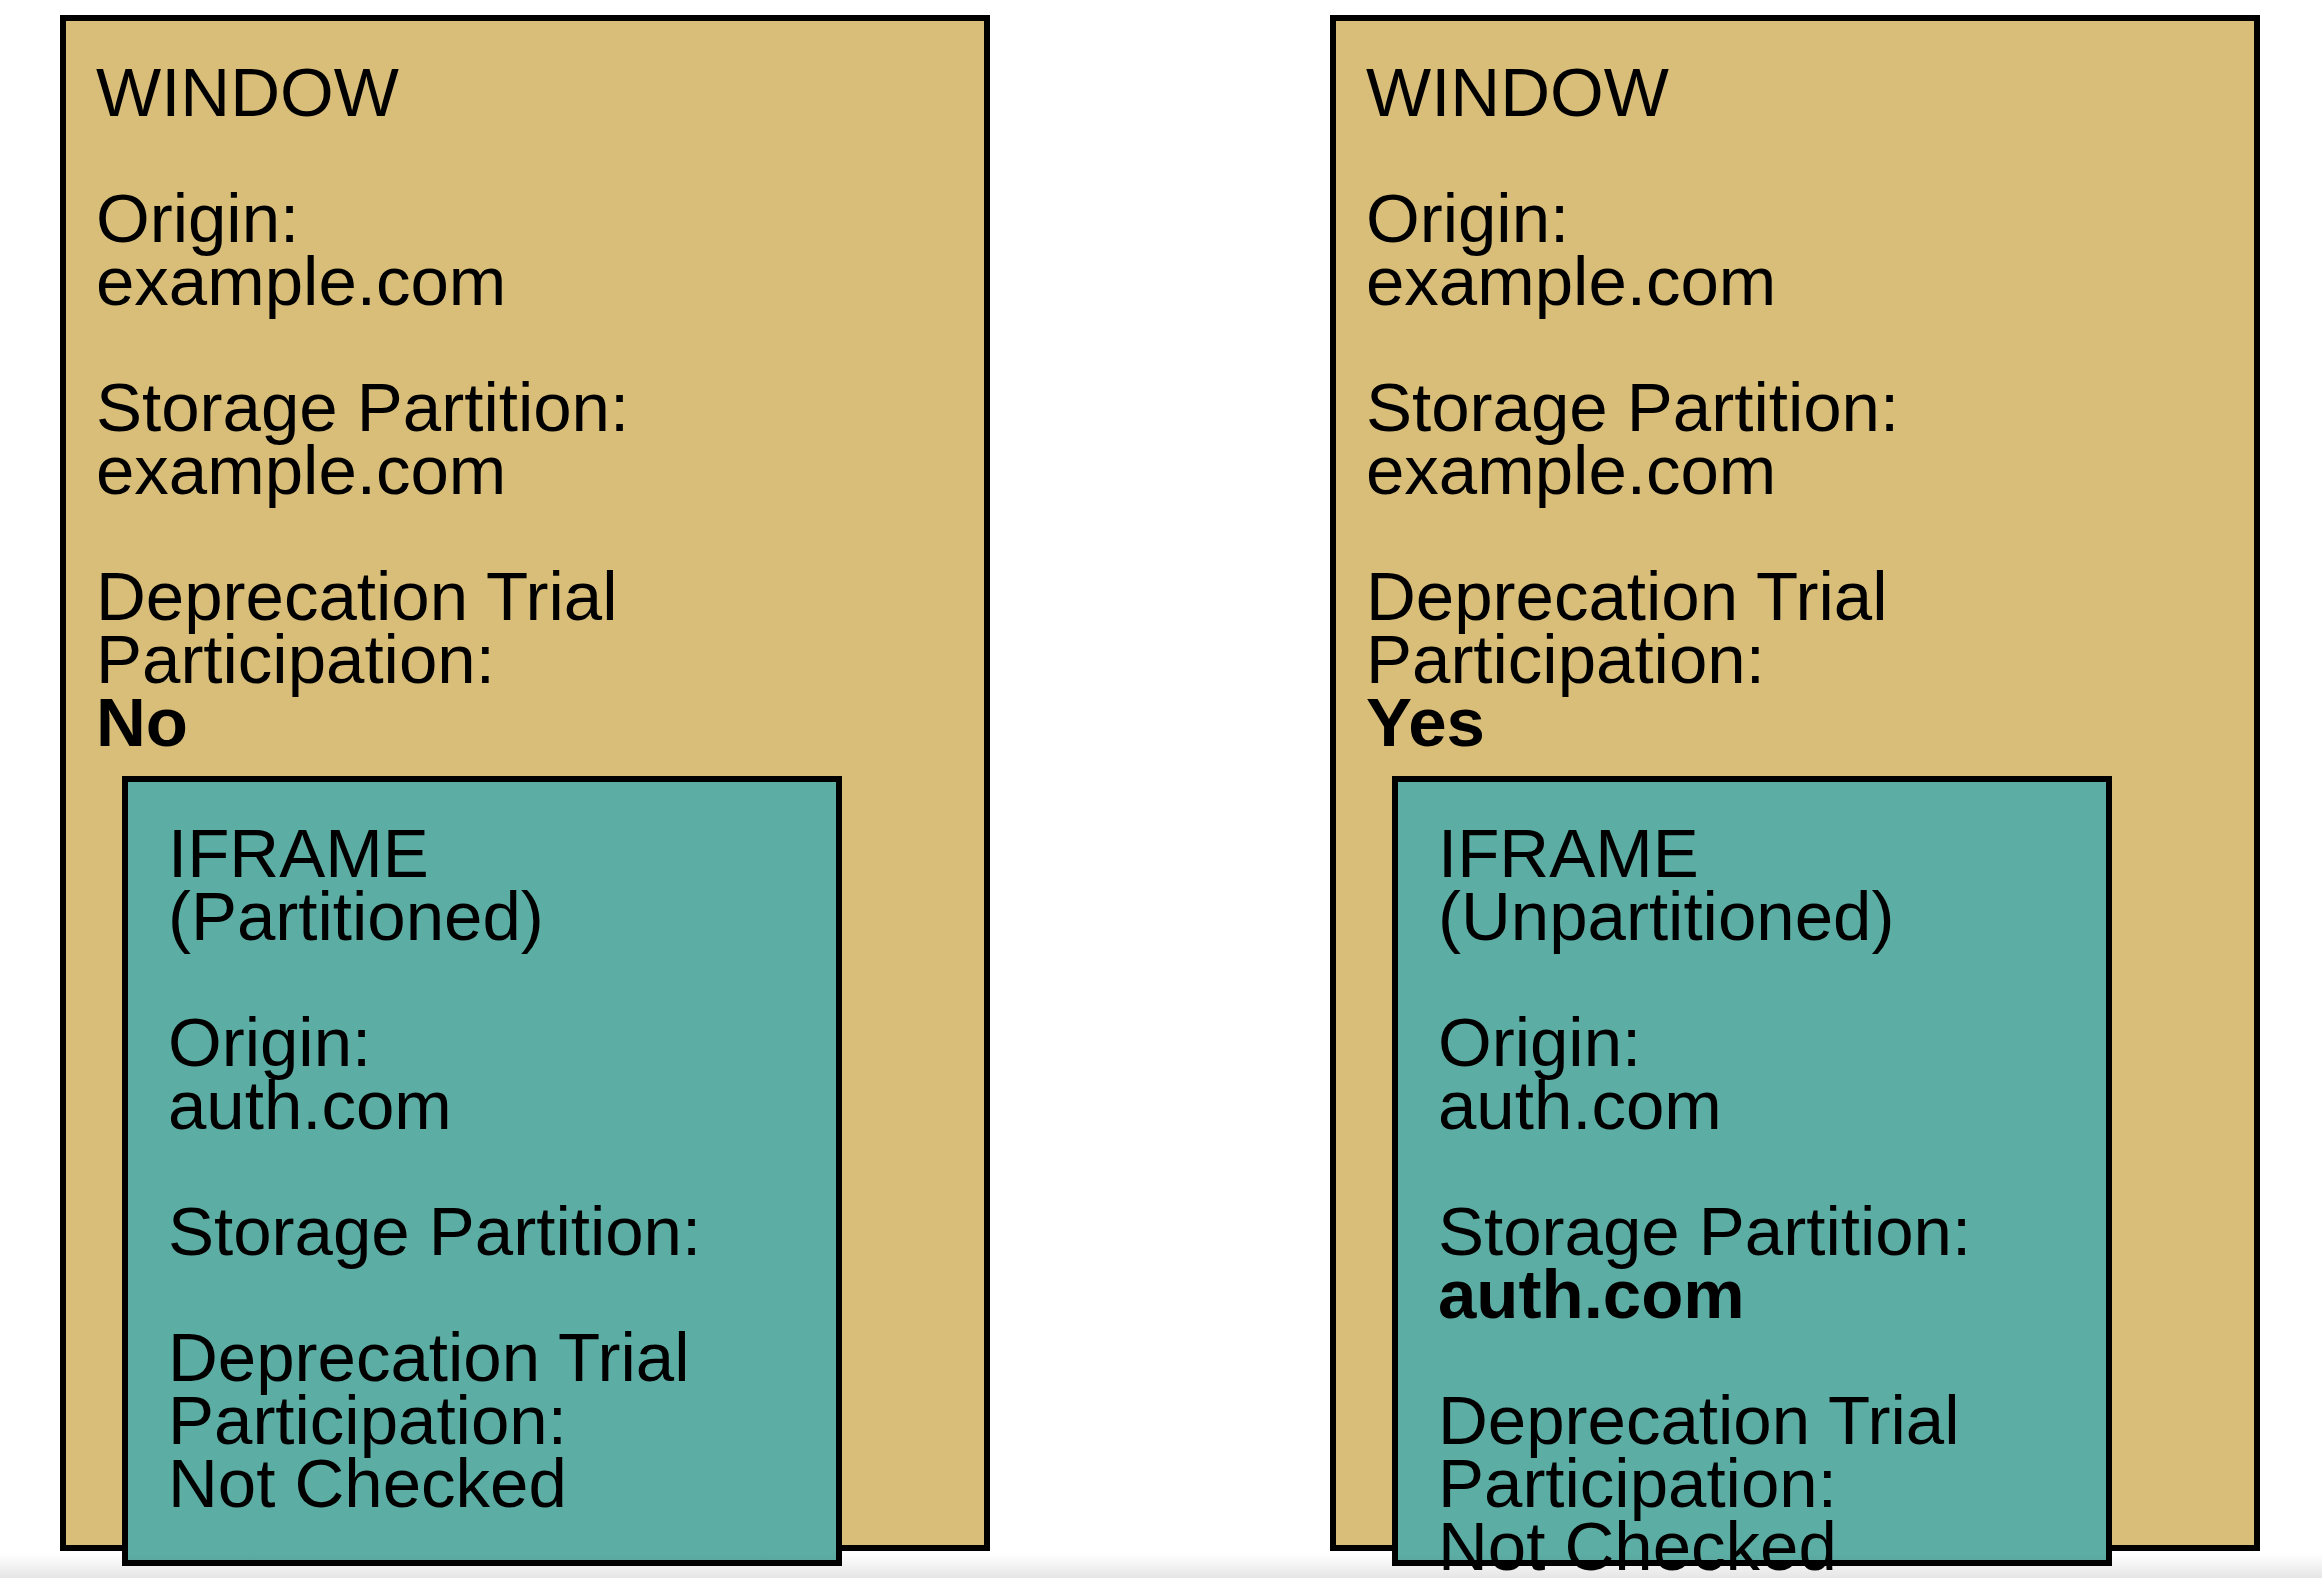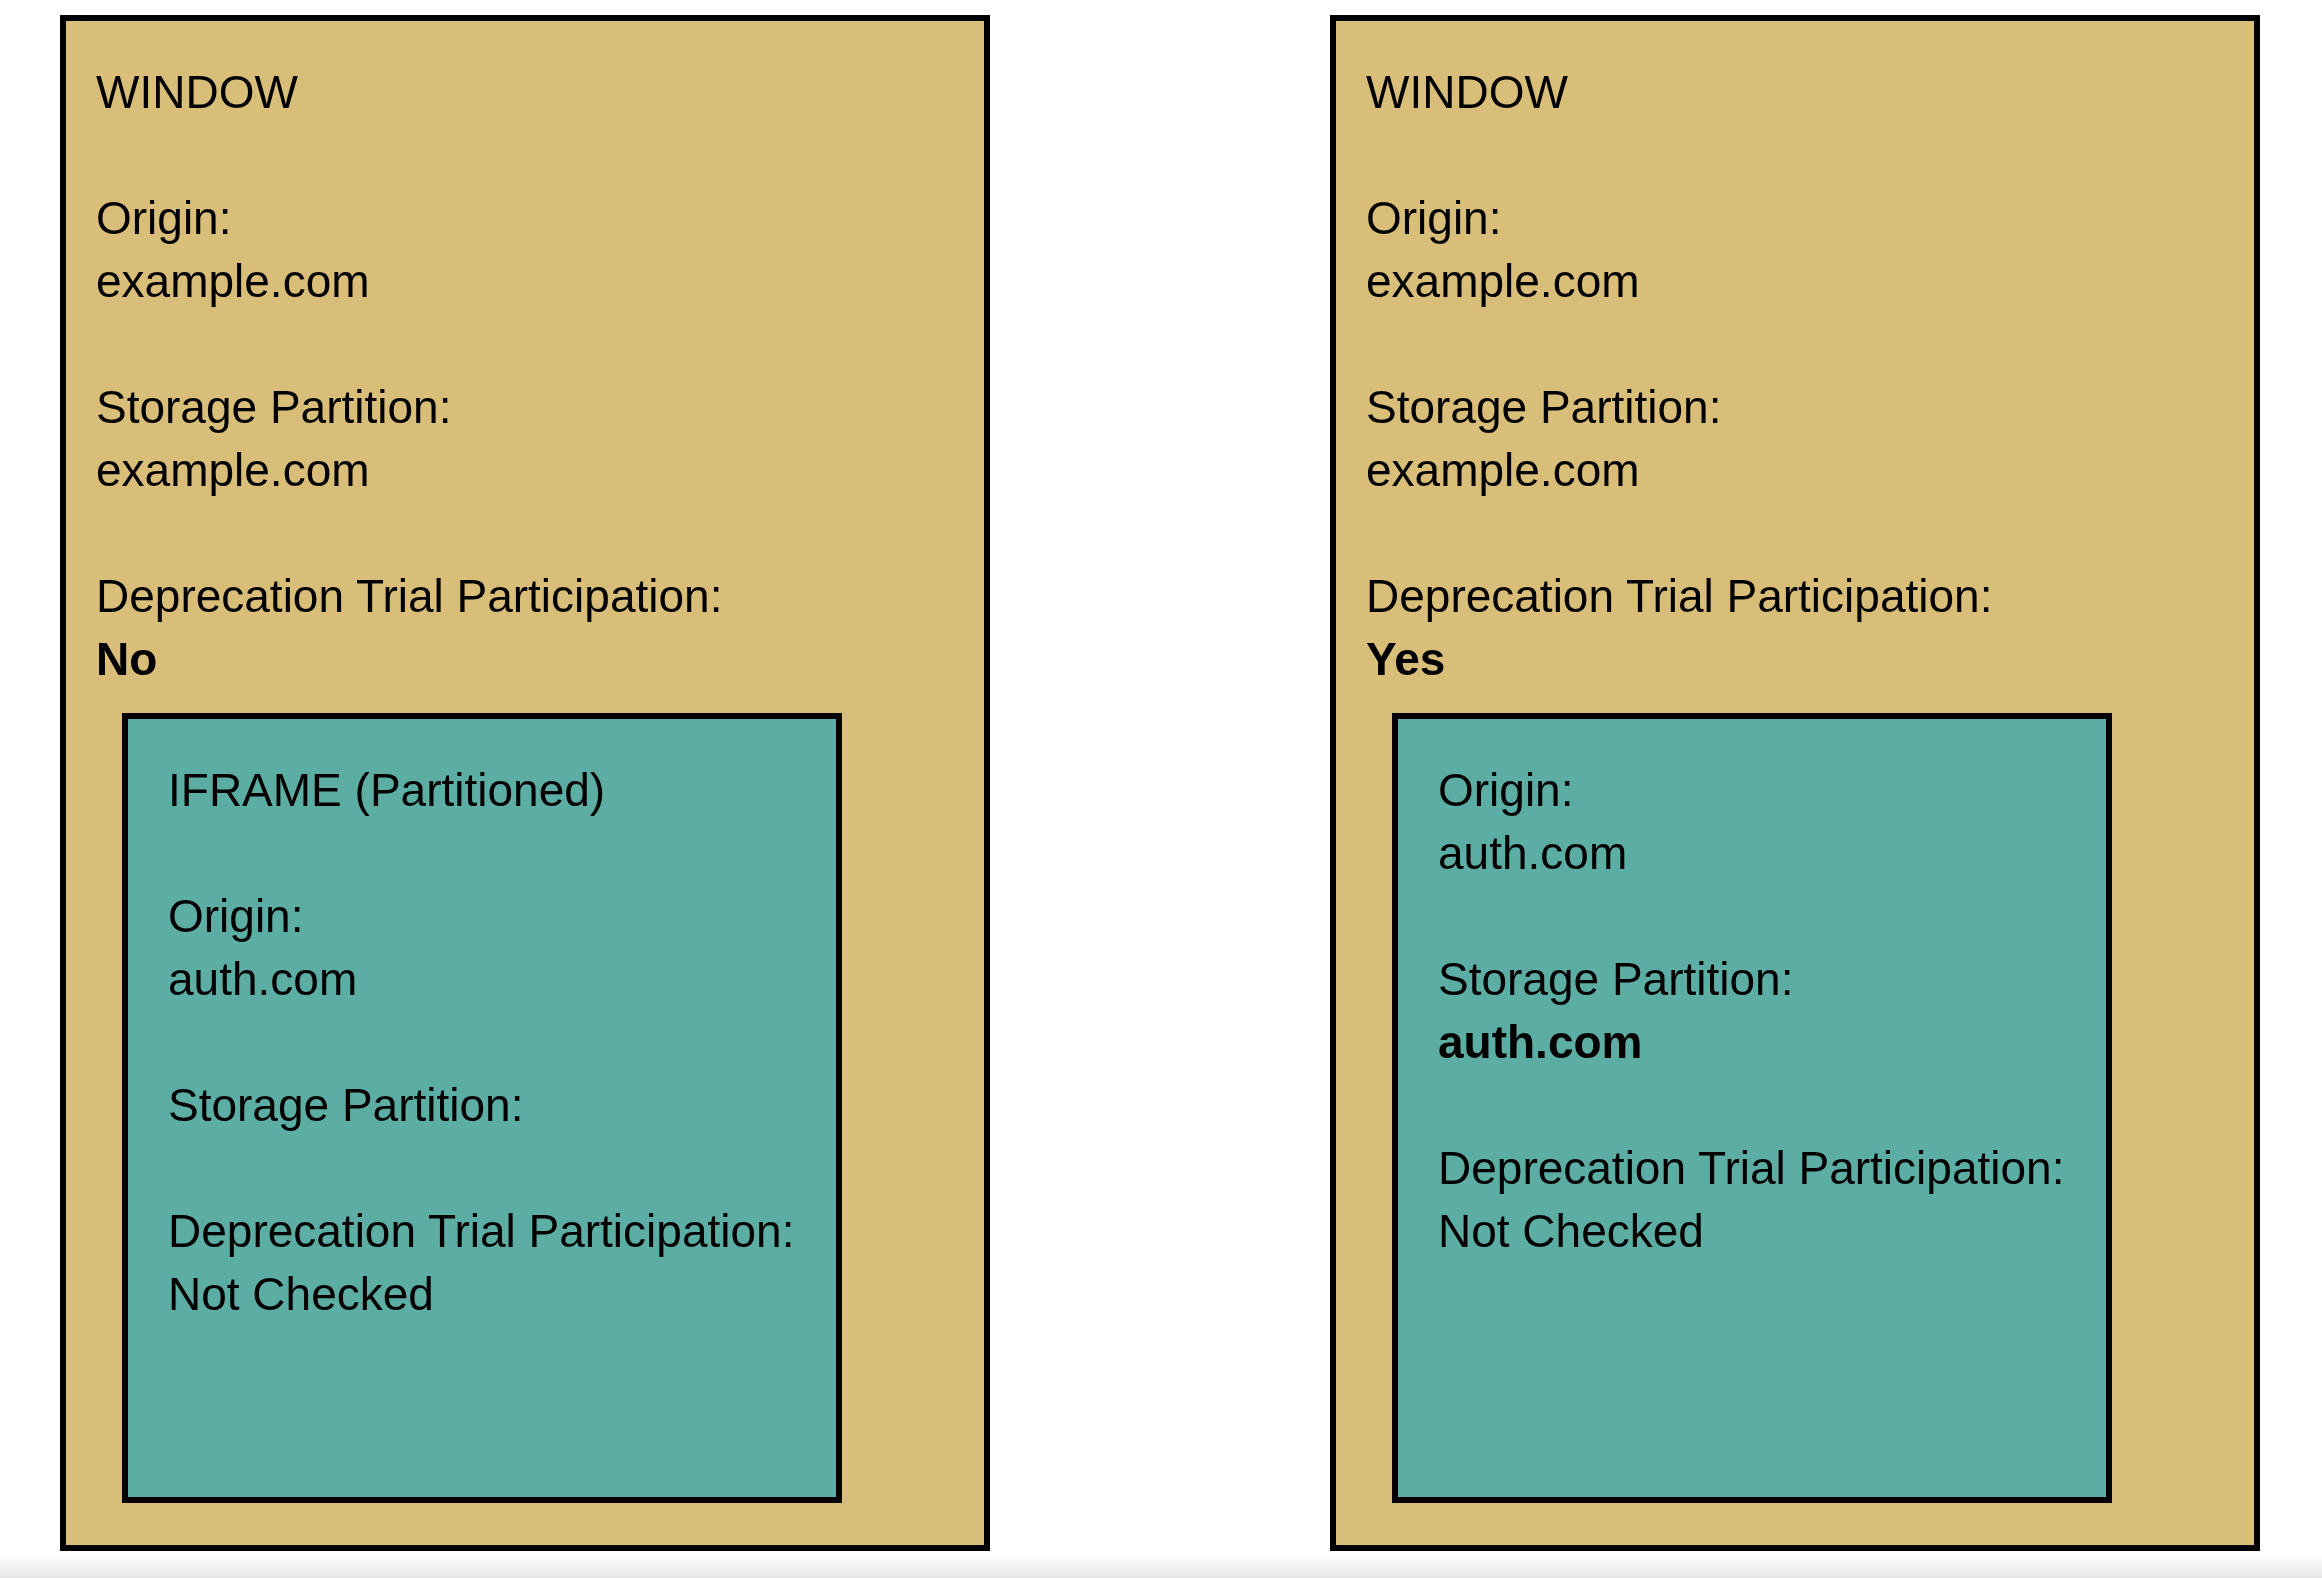--- a/index.html
+++ b/index.html
@@ -17,21 +17,21 @@
   }
   .window {
     position: absolute;
     top: 15px;
     width: 930px;
     height: 1536px;
     box-sizing: border-box;
     background: var(--window-fill, #d9be79);
     border: 6px solid var(--border-color, #000000);
     padding: 40px 28px 0 30px;
-    font-size: 46px;
+    font-size: 69px;
     line-height: 63px;
   }
   #window-left  { left: 60px; }
   #window-right { left: 1330px; }
   .para { margin: 0 0 63px 0; }
   .para.last { margin-bottom: 0; }
   .bold { font-weight: bold; }
   .iframe-box {
     box-sizing: border-box;
     width: 720px;
@@ -101,20 +101,23 @@
     <span>Storage Partition:</span><br>
     <span>example.com</span>
   </div>
   <div class="para last">
     <span>Deprecation Trial Participation:</span><br>
     <span class="bold">Yes</span>
   </div>
 
   <div class="iframe-box">
     <div class="para">
+      <span>IFRAME (Unpartitioned)</span>
+    </div>
+    <div class="para">
       <span>Origin:</span><br>
       <span>auth.com</span>
     </div>
     <div class="para">
       <span>Storage Partition:</span><br>
       <span class="bold">auth.com</span>
     </div>
     <div class="para last">
       <span>Deprecation Trial Participation:</span><br>
       <span>Not Checked</span>

